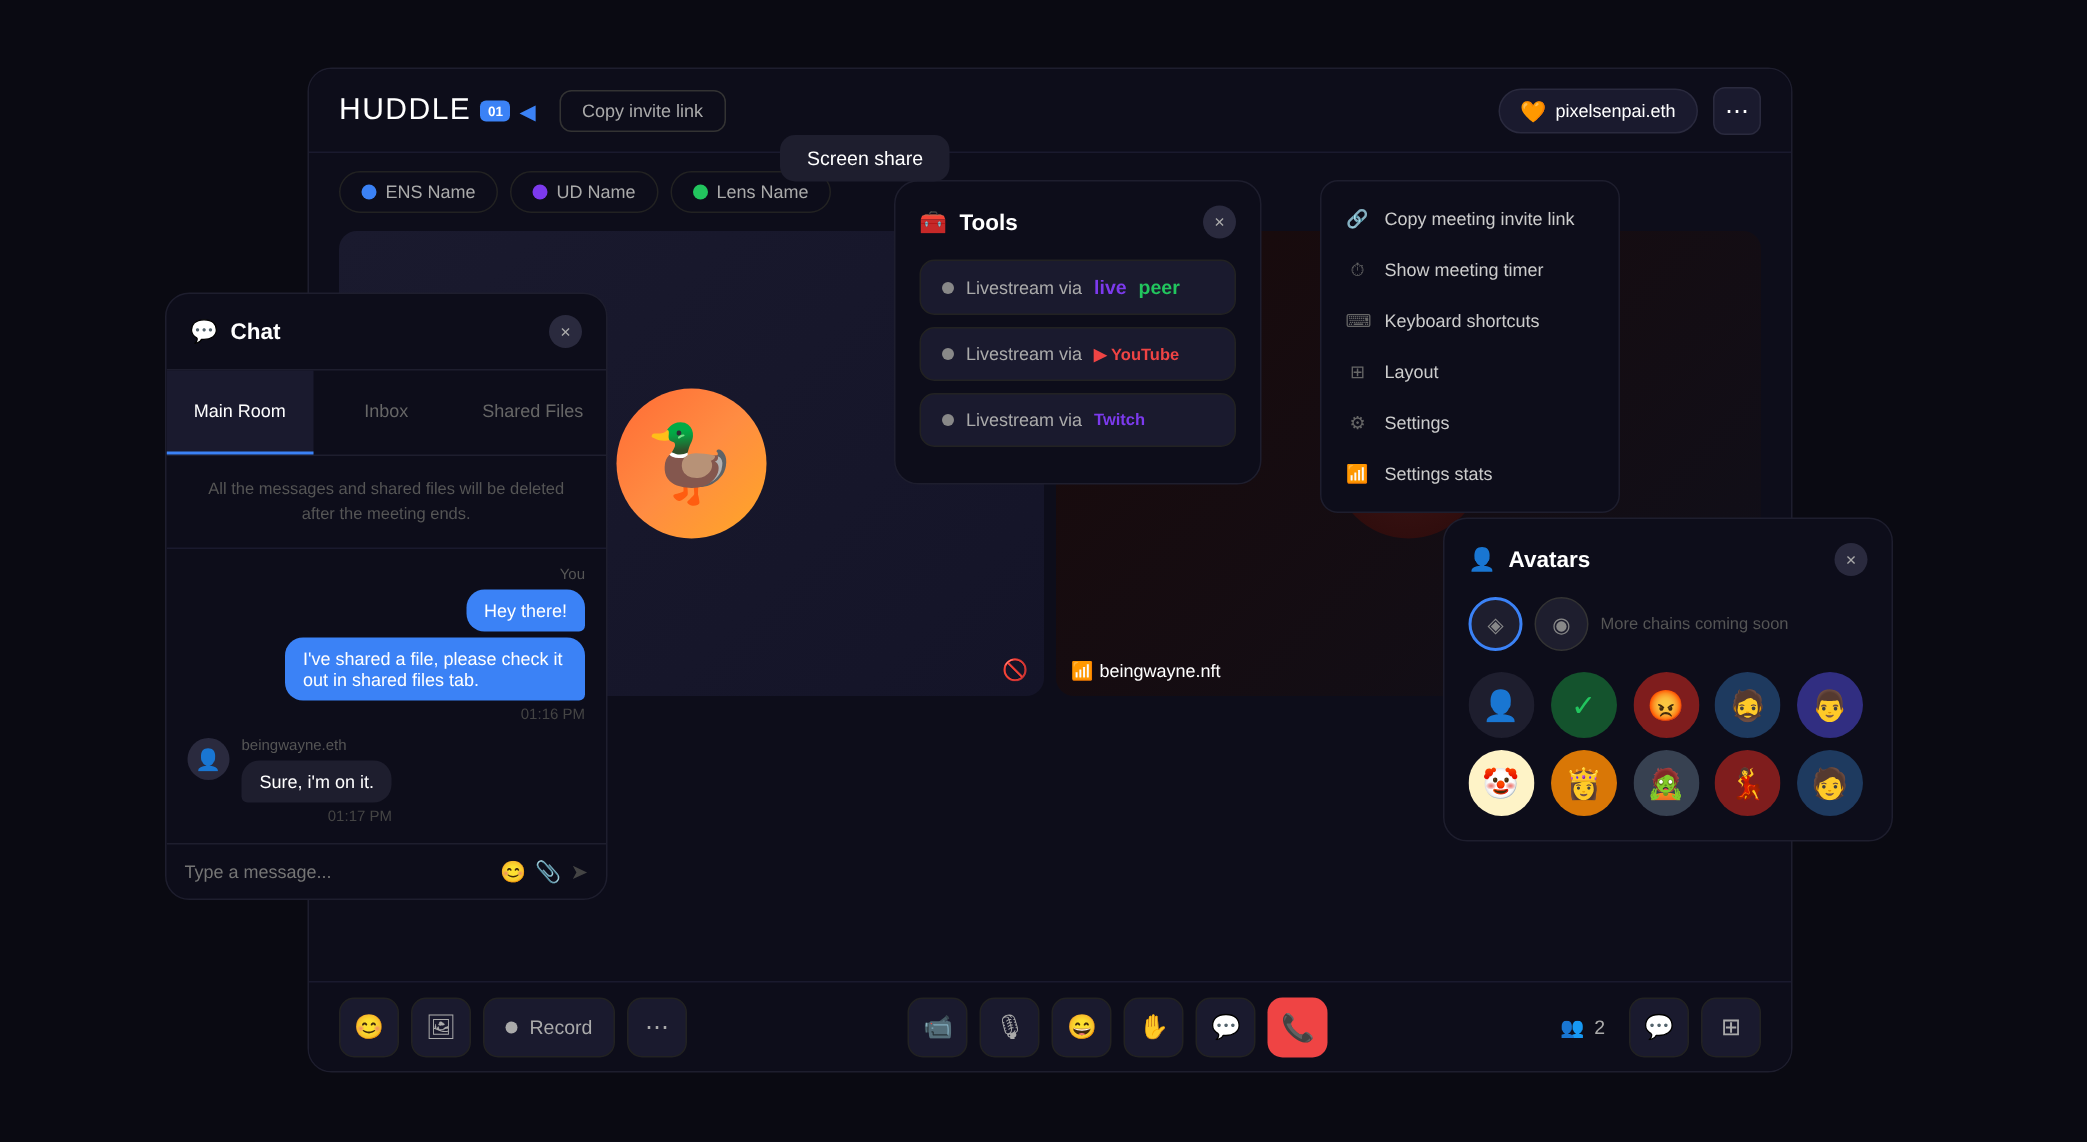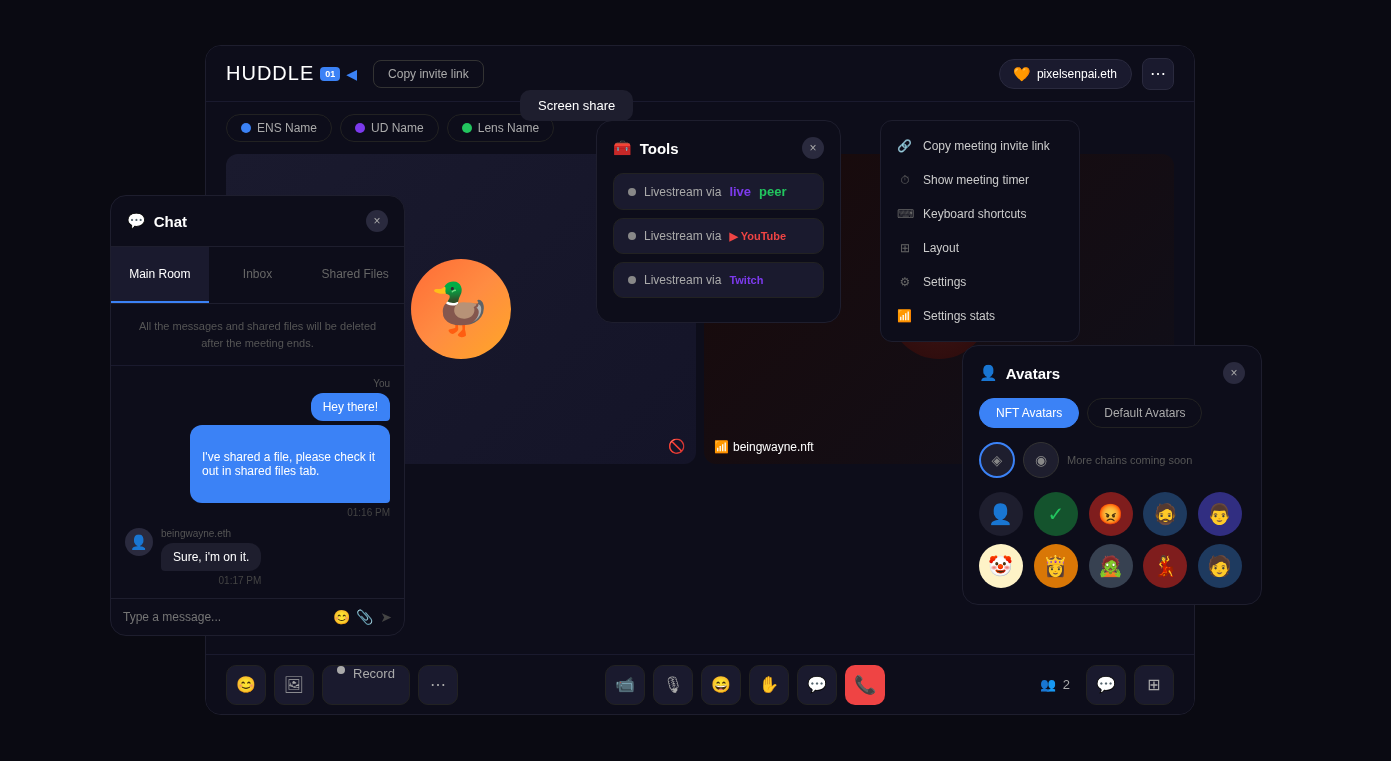--- a/index.html
+++ b/index.html
@@ -226,20 +226,21 @@
       color: #aaa;
       display: flex;
       align-items: center;
       justify-content: center;
       cursor: pointer;
       font-size: 16px;
     }
 
     .record-btn {
       display: flex;
+      align-items: center;
       gap: 8px;
       padding: 0 14px;
       height: 40px;
       border-radius: 10px;
       background: #1a1a2e;
       border: 1px solid #222;
       color: #aaa;
       cursor: pointer;
       font-size: 13px;
     }
@@ -389,21 +390,21 @@
       border-radius: 12px 12px 4px 12px;
       font-size: 12px;
       max-width: 200px;
       text-align: left;
     }
 
     .bubble-outgoing-2 {
       display: inline-block;
       background: #3b82f6;
       color: white;
-      padding: 25px 12px;
+      padding: 7px 12px;
       border-radius: 12px 12px 4px 12px;
       font-size: 12px;
       max-width: 200px;
       text-align: left;
       margin-top: 4px;
     }
 
     .msg-time {
       font-size: 10px;
       color: #444;
@@ -884,24 +885,20 @@
 </div>
 
 <div class="avatars-panel">
   <div class="avatars-header">
     <div class="avatars-title">
       <span>👤</span>
       <span>Avatars</span>
     </div>
     <button class="close-btn">×</button>
   </div>
-  <div class="avatar-tabs">
-    <div class="avatar-tab active">NFT Avatars</div>
-    <div class="avatar-tab">Default Avatars</div>
-  </div>
   <div class="chain-selector">
     <div class="chain-btn">◈</div>
     <div class="chain-btn-2">◉</div>
     <span class="chains-coming">More chains coming soon</span>
   </div>
   <div class="avatar-grid">
     <div class="avatar-item av1">👤</div>
     <div class="avatar-item av2" style="color:#22c55e">✓</div>
     <div class="avatar-item av3">😡</div>
     <div class="avatar-item av4">🧔</div>

